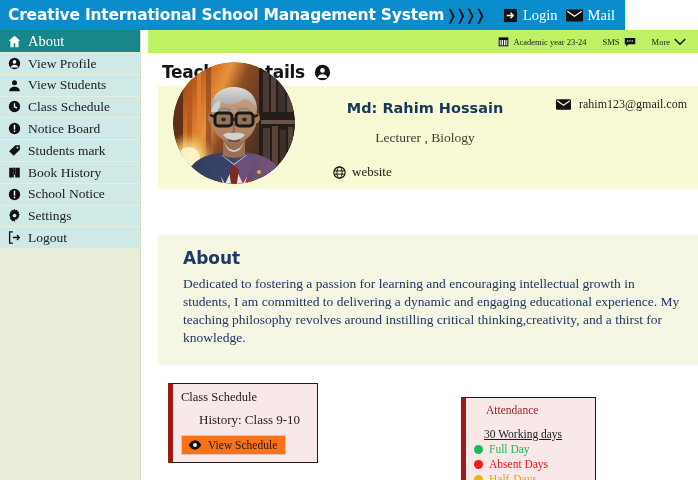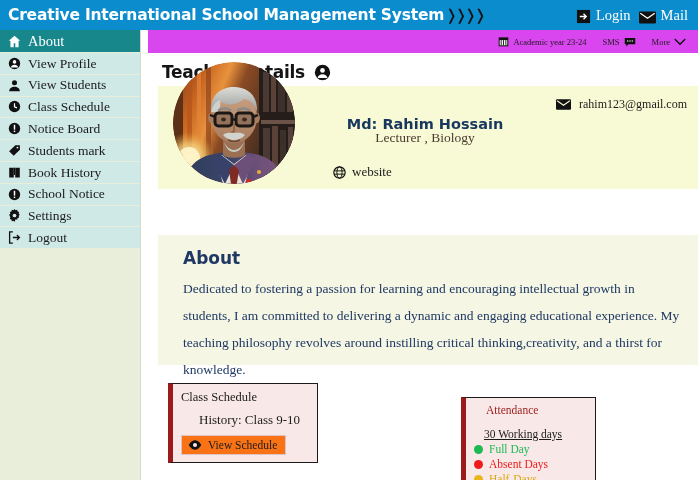--- a/index.html
+++ b/index.html
@@ -10,21 +10,21 @@
     overflow: hidden;
     background: #ffffff;
     font-family: "Liberation Serif", serif;
     position: relative;
   }
 
   
   .topbar {
     position: absolute;
     left: 0; top: 0;
-    width: 698px; height: 30px;
+    width: 625px; height: 30px;
     background: #0b8ccd;
     display: flex;
     align-items: center;
   }
   .brand {
     display: flex;
     align-items: baseline;
     margin-left: 8px;
     white-space: nowrap;
   }
@@ -46,21 +46,21 @@
   .topbar-right {
     position: absolute;
     right: 10px; top: 0;
     height: 30px;
     display: flex;
     align-items: center;
     gap: 8px;
   }
   .topbar-right .hitem {
     display: flex;
-    align-items: flex-end;
+    align-items: center;
     gap: 5px;
     color: #ffffff;
     font-size: 14.5px;
   }
   .ico { display: inline-flex; align-items: center; justify-content: center; }
 
   
   .sidebar {
     position: absolute;
     left: 0; top: 30px;
@@ -88,21 +88,21 @@
   }
   .side-item.active .side-label { color:#ffffff; }
   .side-item .side-icon { width: 15px; display:flex; justify-content:center; flex:0 0 15px;}
   .side-item .side-label { line-height: 1; }
 
   
   .greenbar {
     position: absolute;
     left: 148px; top: 30px;
     width: 550px; height: 23px;
-    background: #d946ef;
+    background: #bef264;
     display: flex;
     align-items: center;
     justify-content: flex-end;
     gap: 16px;
     padding-right: 12px;
   }
   .gb-item {
     display: flex;
     align-items: center;
     gap: 4px;
@@ -152,21 +152,20 @@
 
   .profile-name {
     position: absolute;
     left: 142px; top: 14px;
     width: 250px;
     text-align: center;
     font-family: "DejaVu Sans", sans-serif;
     font-weight: bold;
     font-size: 14.5px;
     color: #17375e;
-    margin-top: 16px;
   }
   .profile-role {
     position: absolute;
     left: 142px; top: 44px;
     width: 250px;
     text-align: center;
     font-size: 13.5px;
     color: #4a3a30;
   }
   .profile-web {
@@ -208,21 +207,21 @@
     font-family: "DejaVu Sans", sans-serif;
     font-weight: bold;
     font-size: 17px;
     color: #1f3864;
   }
   .about-body {
     position: absolute;
     left: 25px; top: 40px;
     width: 500px;
     font-size: 13.5px;
-    line-height: 27px;
+    line-height: 18px;
     color: #1f3864;
   }
 
   
   .card {
     position: absolute;
     background: #f9e8e8;
     border: 1.5px solid #1b1b1b;
     border-left: 5px solid #9b1b1b;
   }

